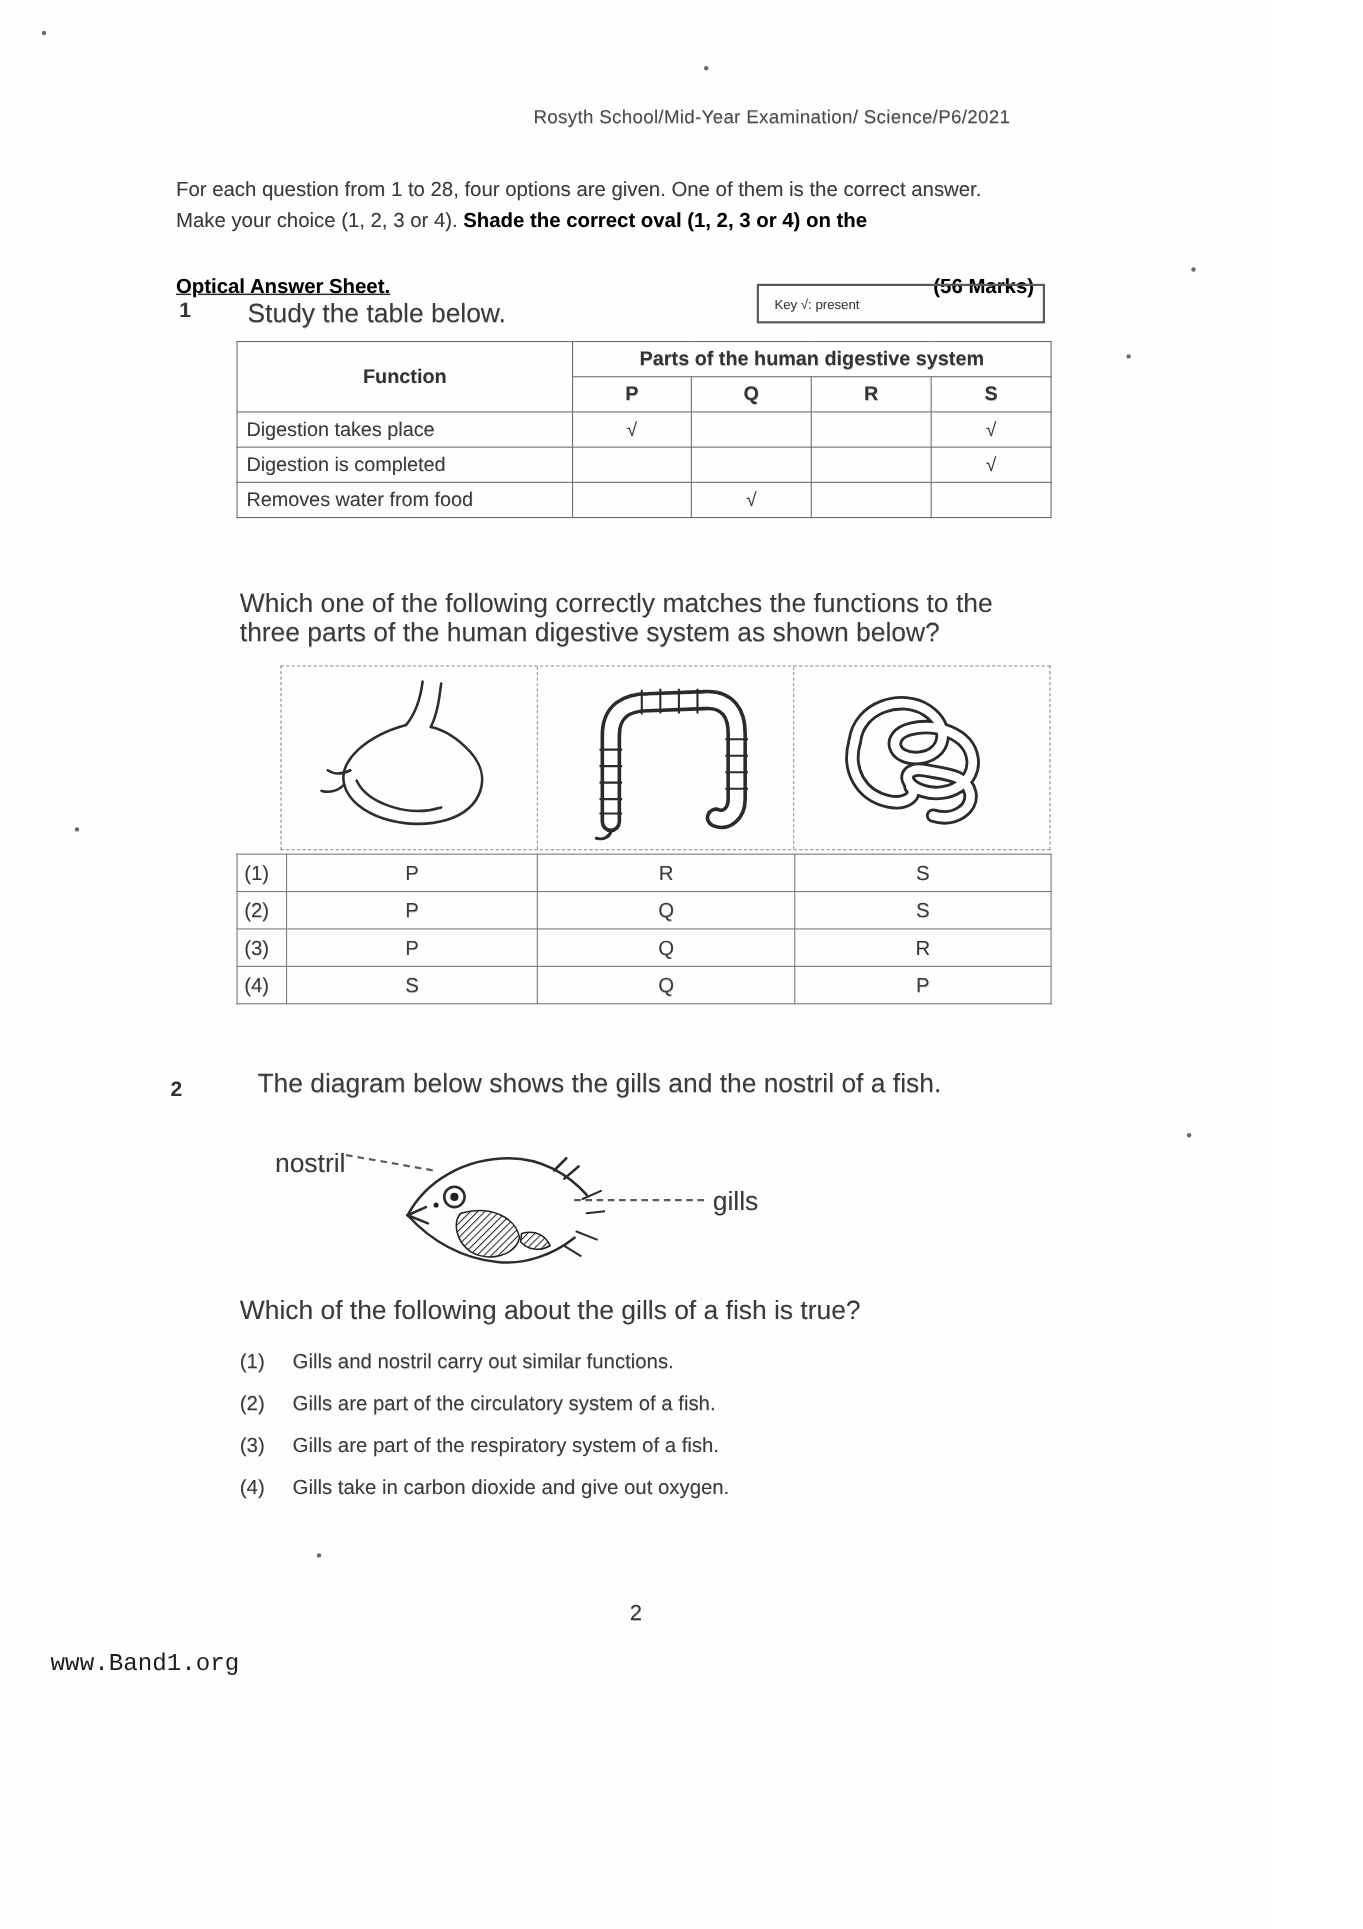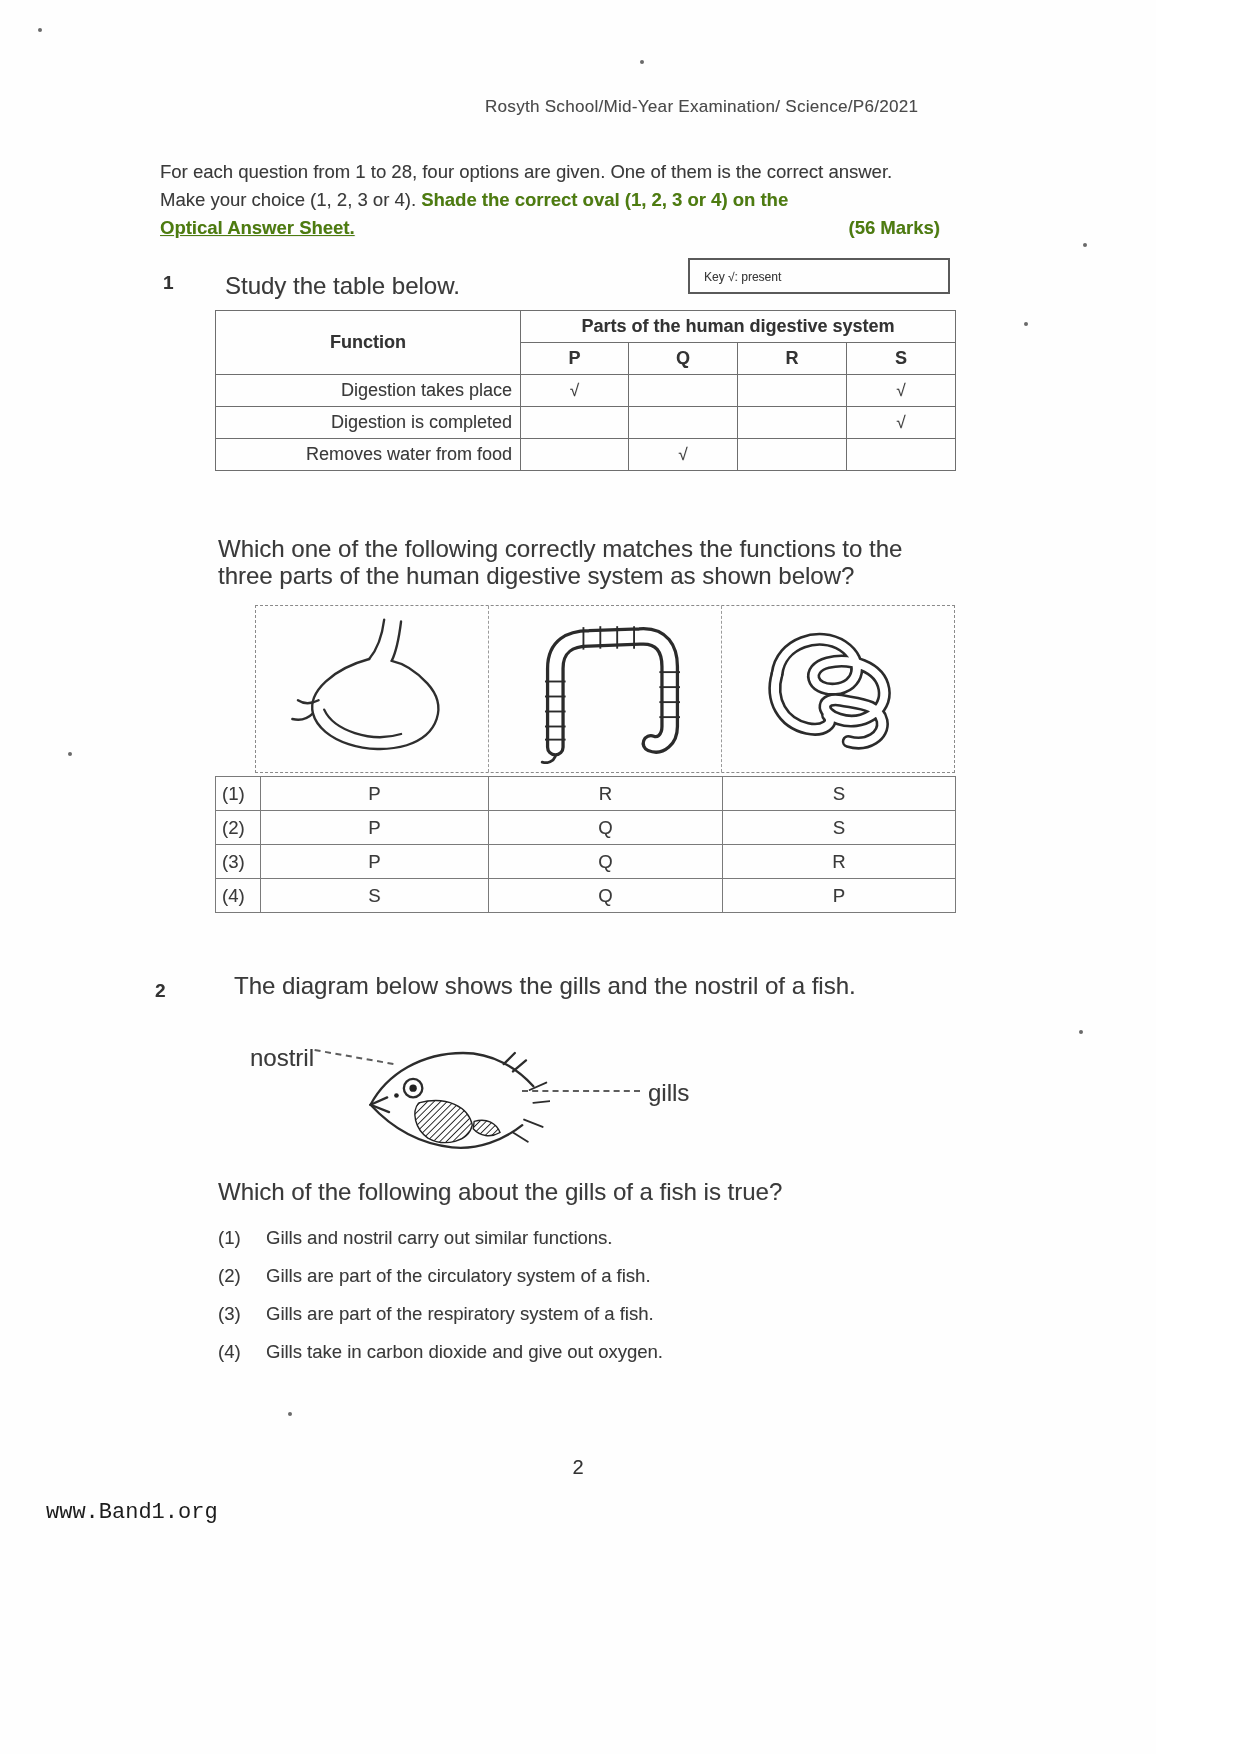--- a/index.html
+++ b/index.html
@@ -8,32 +8,32 @@
     width:1156px;height:1754px;
     background:#fefefe;
     font-family:"Liberation Sans", sans-serif;
     color:#3a3a3a;
     overflow:hidden;
     text-shadow:0.3px 0.3px 0 rgba(70,70,70,.30);
   }
   .abs{position:absolute;}
   .hdr{top:97px;left:485px;font-size:17px;color:#4a4a4a;letter-spacing:.3px;}
   .instr{top:158px;left:160px;width:780px;font-size:18.5px;line-height:28px;}
-  .instr b{font-weight:700;color:#4d7c0f;}
+  .instr b{font-weight:700;color:#000000;margin-top:32px;}
   .instr-line3{display:flex;justify-content:space-between;align-items:flex-end;}
   .underline{text-decoration:underline;}
   .qnum{font-size:19px;font-weight:700;color:#333;}
   .qtext{font-size:24px;line-height:27px;}
   .keybox{top:258px;left:688px;width:262px;height:36px;border:2px solid #5a5a5a;
           font-size:12px;line-height:34px;padding-left:14px;box-sizing:border-box;}
   
   .q1-table{top:310px;left:215px;width:740px;border-collapse:collapse;font-size:18px;table-layout:fixed;}
   .q1-table th,.q1-table td{border:1px solid #6e6e6e;padding:4px 8px;height:32px;box-sizing:border-box;}
   .q1-table th{font-weight:700;color:#333;text-align:center;}
-  .q1-table td.fn-c{text-align:right;}
+  .q1-table td.fn-c{text-align:left;}
   .q1-table td.ck{text-align:center;font-size:17px;}
   
   .organ-row{top:605px;left:255px;width:700px;height:168px;display:flex;
              border:1px dashed #8a8a8a;box-sizing:border-box;}
   .organ-cell{flex:1;display:flex;align-items:center;justify-content:center;border-right:1px dashed #9a9a9a;}
   .organ-cell:last-child{border-right:none;}
   
   .q1-opts{top:776px;left:215px;width:740px;border-collapse:collapse;font-size:18.5px;table-layout:fixed;}
   .q1-opts td{border:1px solid #7a7a7a;height:34px;text-align:center;box-sizing:border-box;}
   .q1-opts td.opt-label{text-align:left;padding-left:6px;}

